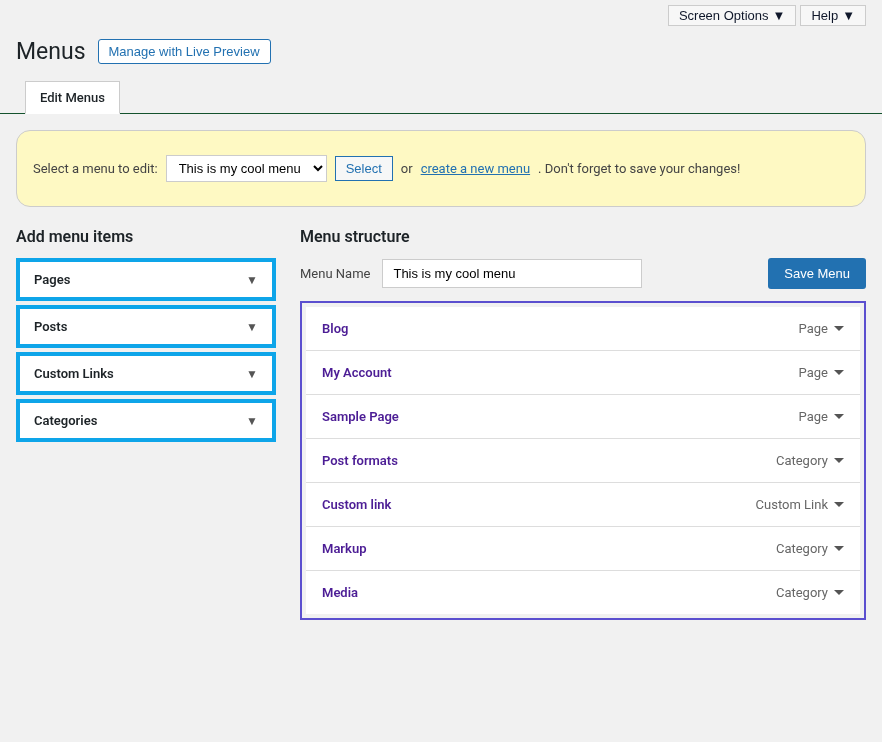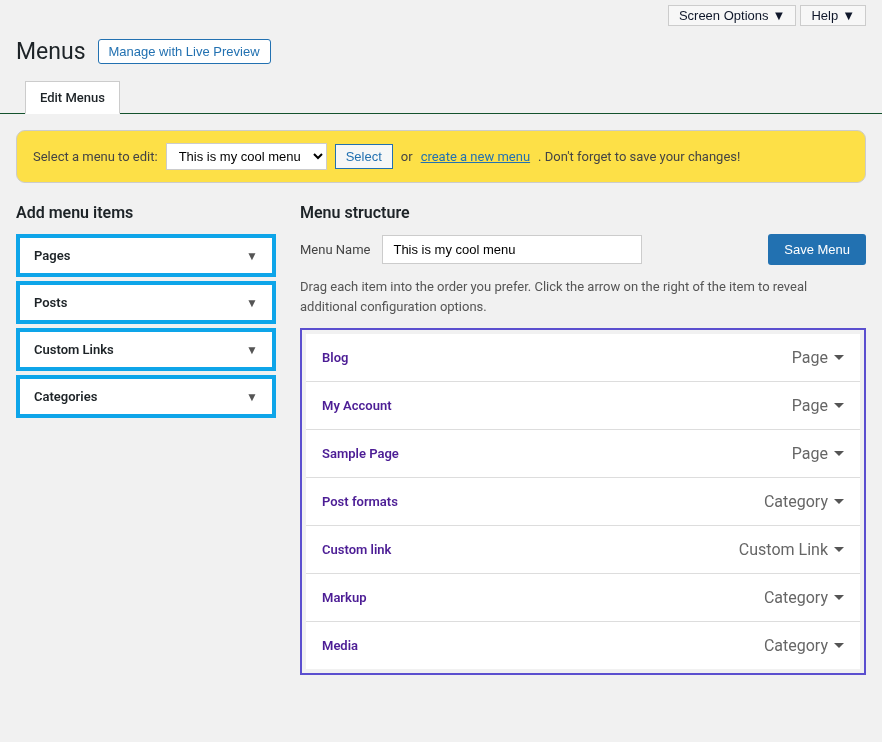--- a/index.html
+++ b/index.html
@@ -79,28 +79,28 @@
       margin-bottom: -1px;
       color: #1d2327;
       font-weight: 500;
     }
 
     .content-area {
       padding: 16px;
     }
 
     .select-menu-bar {
-      background: #fde047;
+      background: #fef9c3;
       border: 1px solid #ccc;
-      padding: 12px 16px;
+      padding: 24px 16px;
       display: flex;
       align-items: center;
       gap: 8px;
       margin-bottom: 20px;
-      border-radius: 9px;
+      border-radius: 14px;
     }
 
     .select-menu-bar label {
       font-size: 13px;
       color: #444;
       white-space: nowrap;
     }
 
     .menu-dropdown {
       border: 1px solid #ccc;
@@ -227,21 +227,21 @@
 
     .menu-item-row:last-child { border-bottom: none; }
 
     .menu-item-label {
       font-size: 13px;
       font-weight: 600;
       color: #4c1d95;
     }
 
     .menu-item-type {
-      font-size: 16px;
+      font-size: 13px;
       color: #666;
       display: flex;
       align-items: center;
       gap: 6px;
     }
 
     .chevron-down {
       display: inline-block;
       width: 0;
       height: 0;
@@ -326,21 +326,20 @@
 
     <div class="right-col">
       <h2 class="section-title">Menu structure</h2>
 
       <div class="menu-structure-header">
         <span class="menu-name-label">Menu Name</span>
         <input class="menu-name-input" type="text" value="This is my cool menu" style="">
         <button class="save-menu-btn">Save Menu</button>
       </div>
 
-      <p class="drag-hint">Drag each item into the order you prefer. Click the arrow on the right of the item to reveal additional configuration options.</p>
 
       <div class="menu-items-container">
 
         <div class="menu-item-row">
           <span class="menu-item-label">Blog</span>
           <span class="menu-item-type">
             <span>Page</span>
             <span class="chevron-down"></span>
           </span>
         </div>

